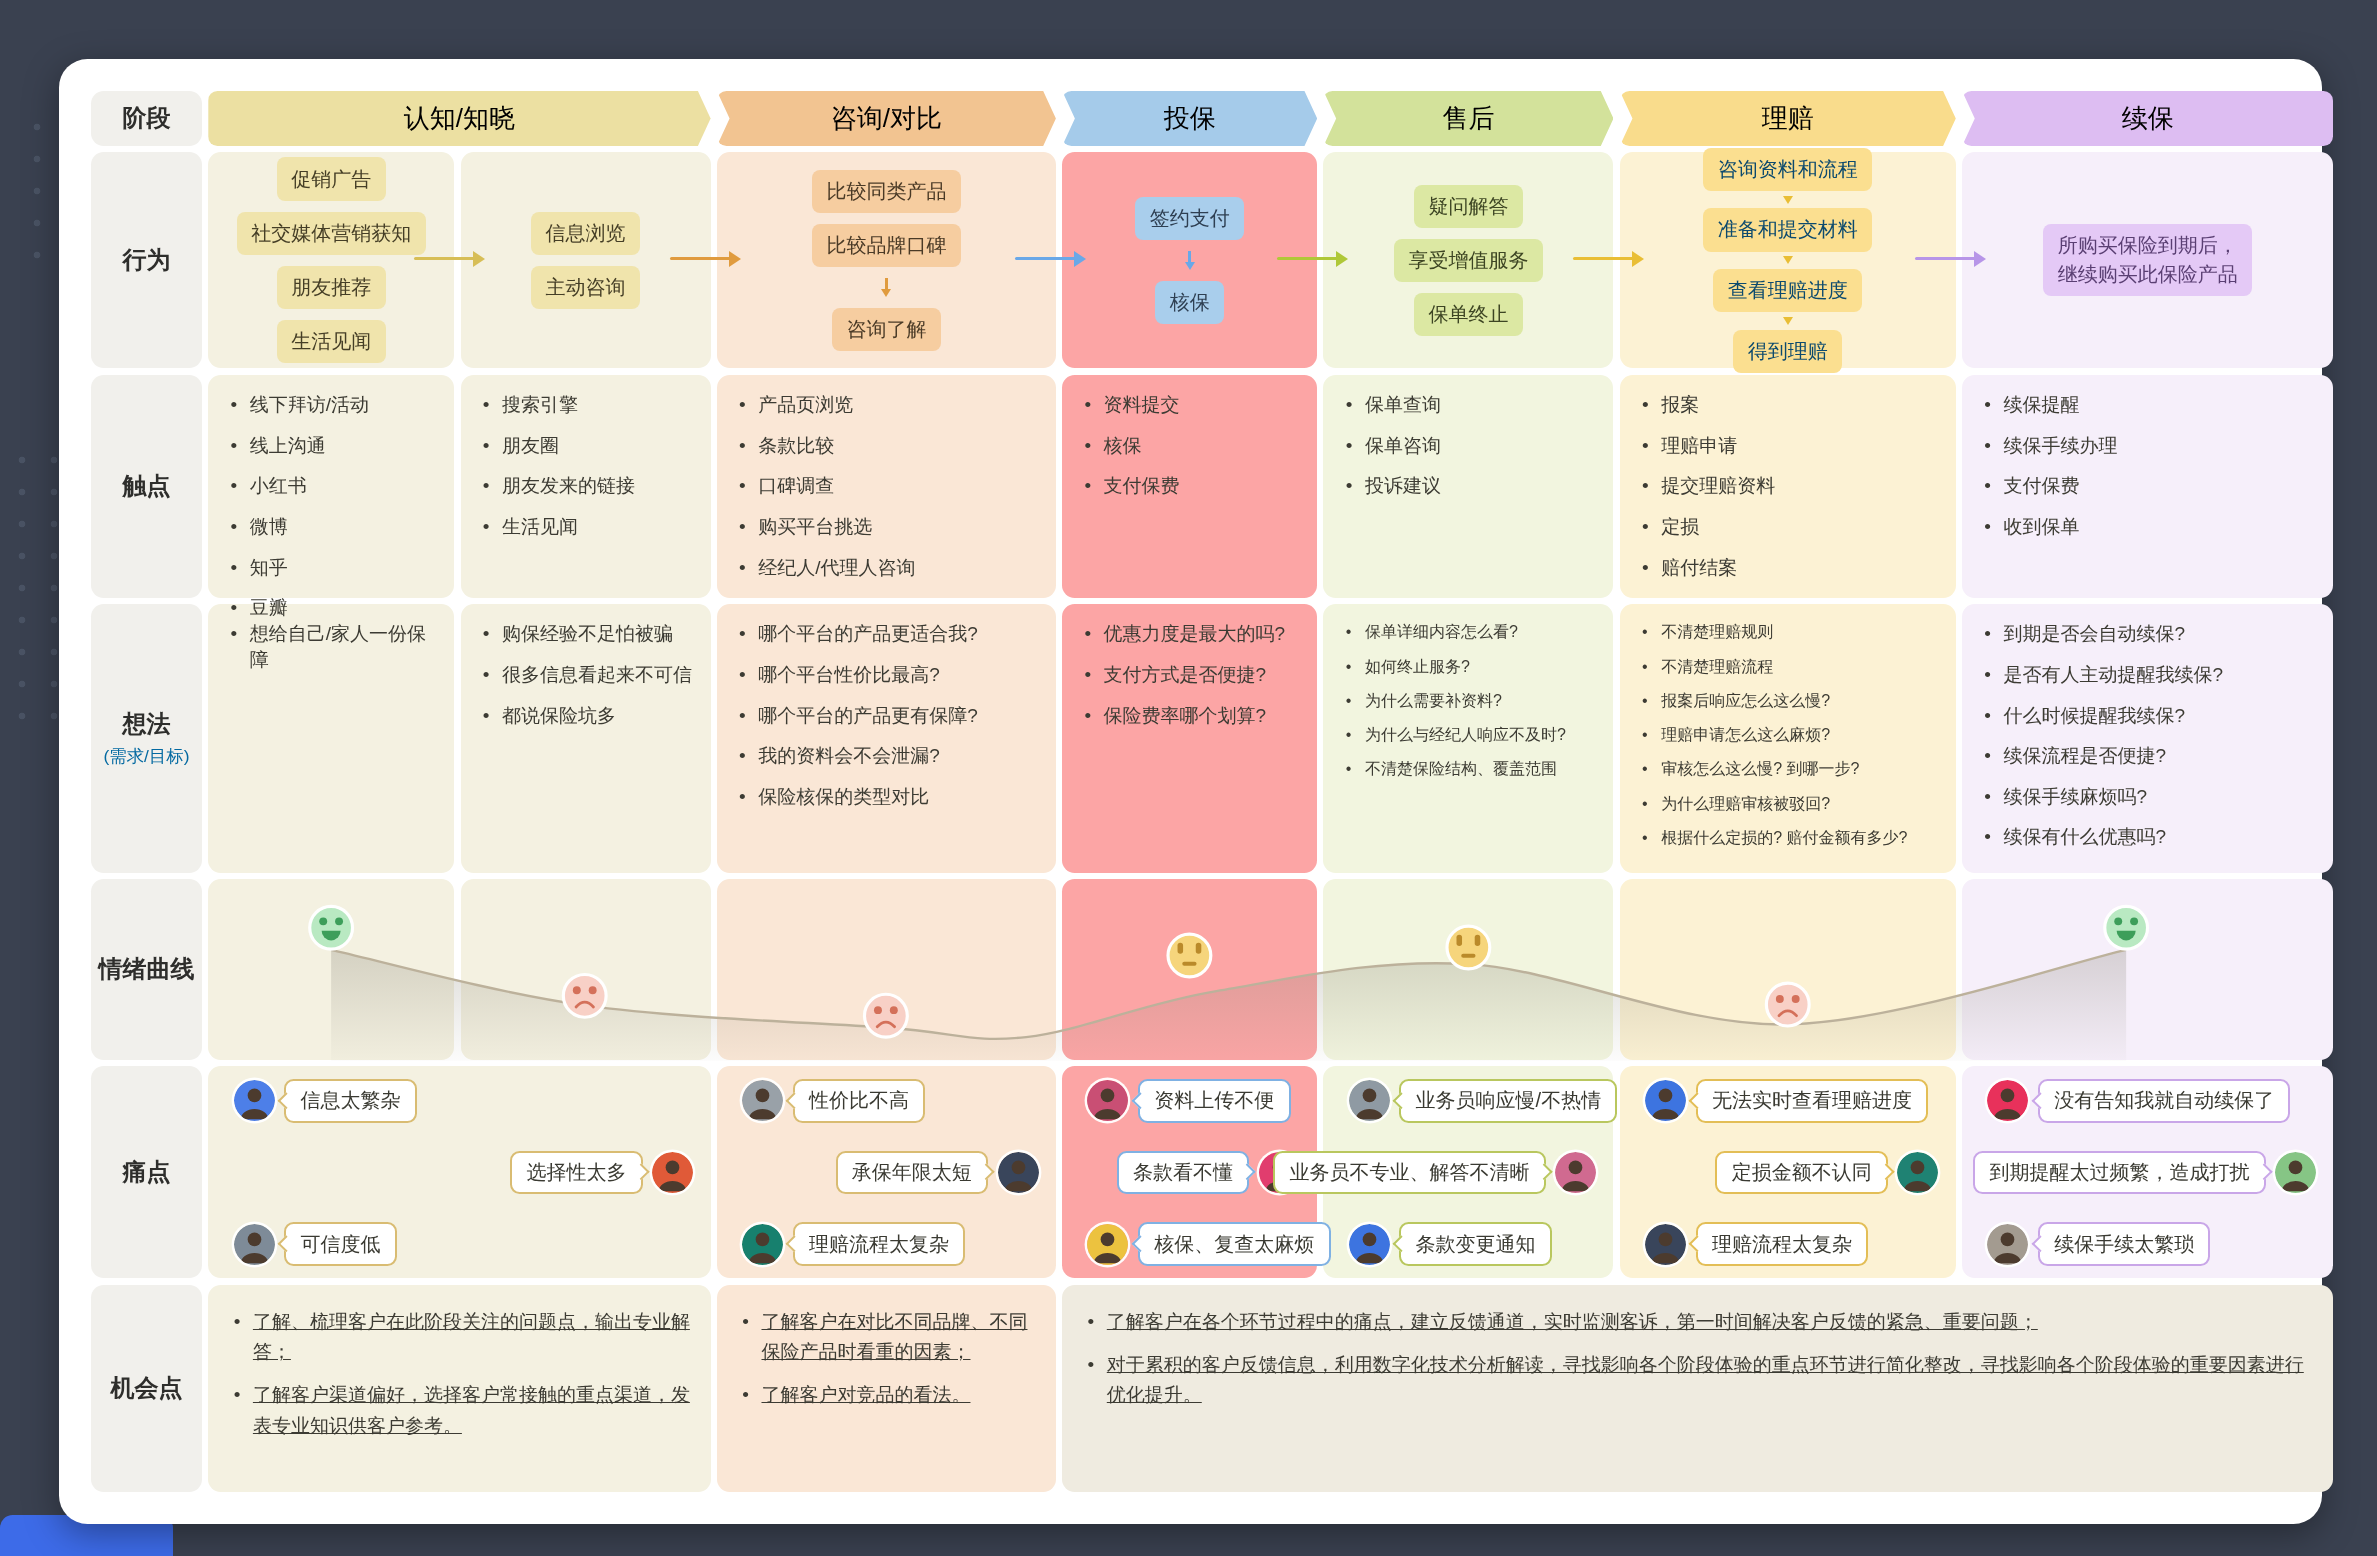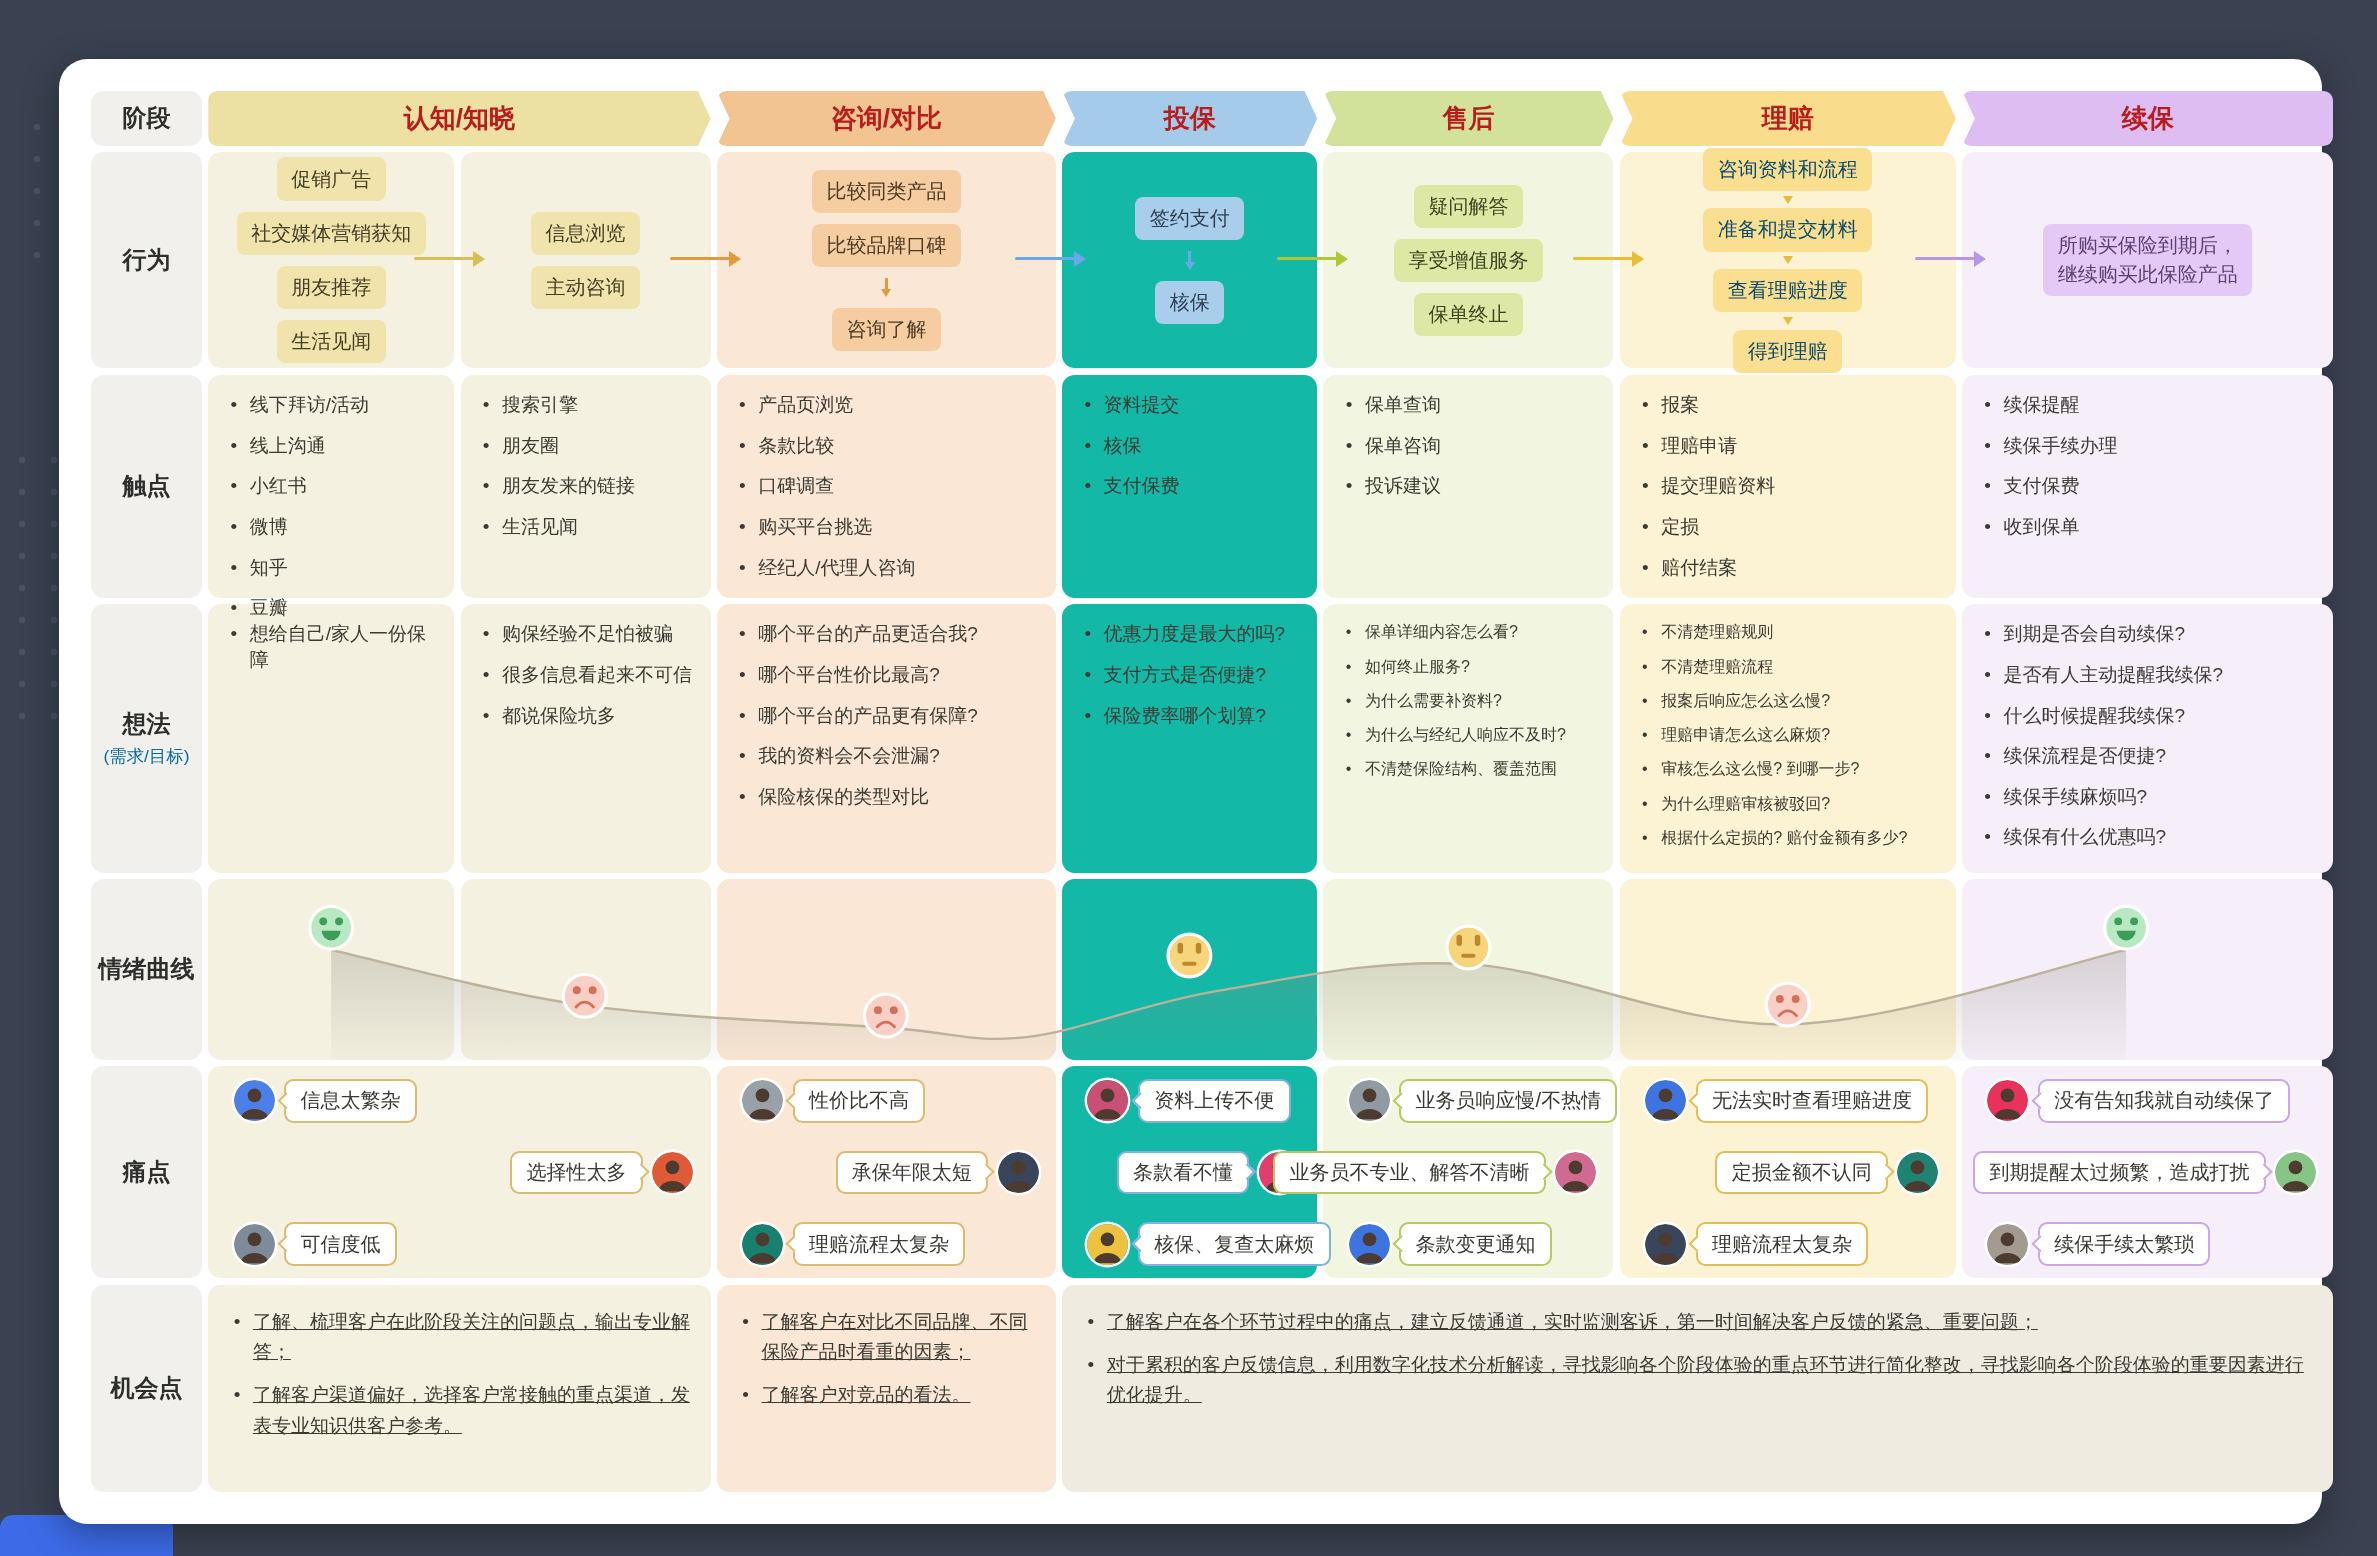--- a/index.html
+++ b/index.html
@@ -18,28 +18,28 @@
   .r0{grid-row:1}.r1{grid-row:2}.r2{grid-row:3}.r3{grid-row:4}.r4{grid-row:5}.r5{grid-row:6}.r6{grid-row:7}
   .c0{grid-column:1}.c1{grid-column:2}.c2{grid-column:3}.c3{grid-column:4}.c4{grid-column:5}.c5{grid-column:6}.c6{grid-column:7}.c7{grid-column:8}
   .span-know{grid-column:2/4}.opp-merged{grid-column:5/9}
 
   .cell{border-radius:12.7px;box-sizing:border-box;}
   .label-cell{background:#F1F0EC;display:flex;flex-direction:column;align-items:center;justify-content:center;
     font-size:24px;font-weight:700;color:#2e2e2c;text-align:center;line-height:1.35;}
   .label-sub{font-size:17.4px;font-weight:400;color:#0369a1;margin-top:4.8px;}
 
   
-  .hdr{display:flex;align-items:center;justify-content:center;font-size:26px;font-weight:700;color:#b91c1c;
+  .hdr{display:flex;align-items:center;justify-content:center;font-size:26px;font-weight:400;color:#000000;
     border-radius:9.5px;}
   .hdr-mid{clip-path:polygon(0 0,calc(100% - 12.7px) 0,100% 50%,calc(100% - 12.7px) 100%,0 100%,12.7px 50%);}
   .hdr-first{clip-path:polygon(0 0,calc(100% - 12.7px) 0,100% 50%,calc(100% - 12.7px) 100%,0 100%);}
   .hdr-last{clip-path:polygon(0 0,100% 0,100% 100%,0 100%,12.7px 50%);}
   .bg-know{background:#ECE0A2}.bg-consult{background:#F2C491}.bg-apply{background:#A5CBEA}
   .bg-after{background:#D3E29B}.bg-claim{background:#F9DC8C}.bg-renew{background:#DDBDF2}
-  .tint-know{background:#F4F1E1}.tint-consult{background:#FAE7D6}.tint-apply{background:#14b8a6}
+  .tint-know{background:#F4F1E1}.tint-consult{background:#FAE7D6}.tint-apply{background:#fca5a5}
   .tint-after{background:#F2F5DF}.tint-claim{background:#FCF2D4}.tint-renew{background:#F6EFFA}
   .tint-neutral{background:#EFEBE0}
 
   
   .chips{display:flex;flex-direction:column;align-items:center;justify-content:center;gap:11px;padding:9.5px;}
   .chip{border-radius:8px;padding:7.1px 14.3px;font-size:20px;font-weight:500;text-align:center;
     white-space:pre-line;line-height:1.45;}
   .chips-know .chip{background:#F0E4AC;color:#453e26}
   .chips-consult .chip{background:#F6CDA0;color:#4a3a26}
   .chips-apply .chip{background:#A9CEEC;color:#2e3f52}

